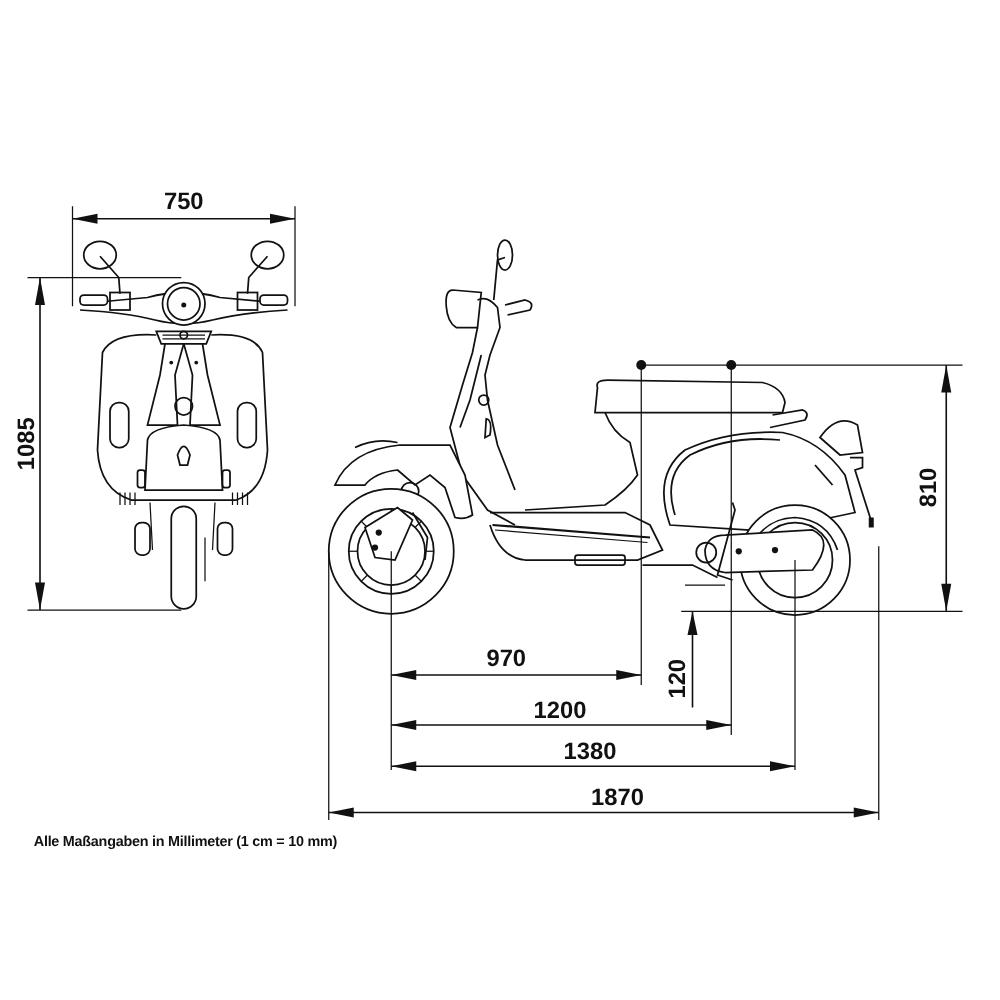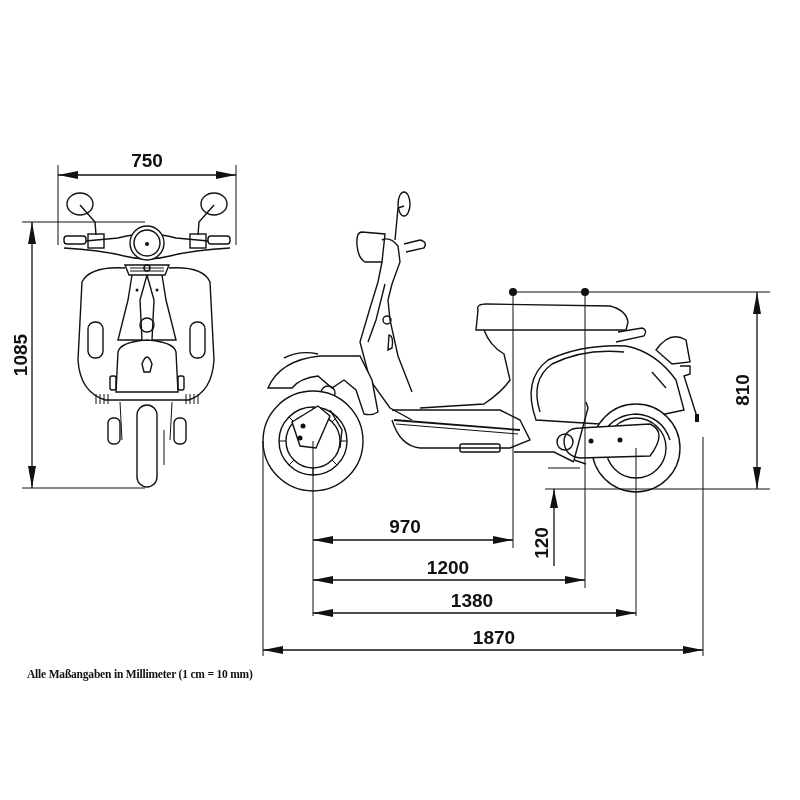--- a/index.html
+++ b/index.html
@@ -6,21 +6,21 @@
   body { width: 800px; height: 800px; position: relative; overflow: hidden; font-family: "Liberation Sans", sans-serif; }
   #drawing { position: absolute; left: 0; top: 0; width: 800px; height: 800px; }
   .line { stroke: #111; stroke-width: 1.4; fill: none; }
   .thin { stroke: #111; stroke-width: 1; fill: none; }
   .thick { stroke: #111; stroke-width: 1.8; fill: none; }
   .fillw { fill: #fff; stroke: #111; stroke-width: 1.4; }
   .dim { stroke: #111; stroke-width: 1.3; fill: none; }
   .arrow { fill: #111; stroke: none; }
   .dot { fill: #111; }
   .dimtext { font-family: "Liberation Sans", sans-serif; font-weight: bold; font-size: 19px; fill: #111; }
-  .note { position: absolute; left: 27px; top: 668px; font-family: Liberation Serif, serif; font-weight: bold; font-size: 11.5px; color: #111; letter-spacing: -0.2px; }
+  .note { position: absolute; left: 27px; top: 668px; font-family: Liberation Sans, sans-serif; font-weight: bold; font-size: 11.5px; color: #111; letter-spacing: -0.2px; }
 </style>
 </head>
 <body>
 
 <svg id="drawing" viewBox="0 0 800 800" xmlns="http://www.w3.org/2000/svg">
 
   <g>
 
     <g>
       <line class="thin" x1="58" y1="165" x2="58" y2="245"></line>

